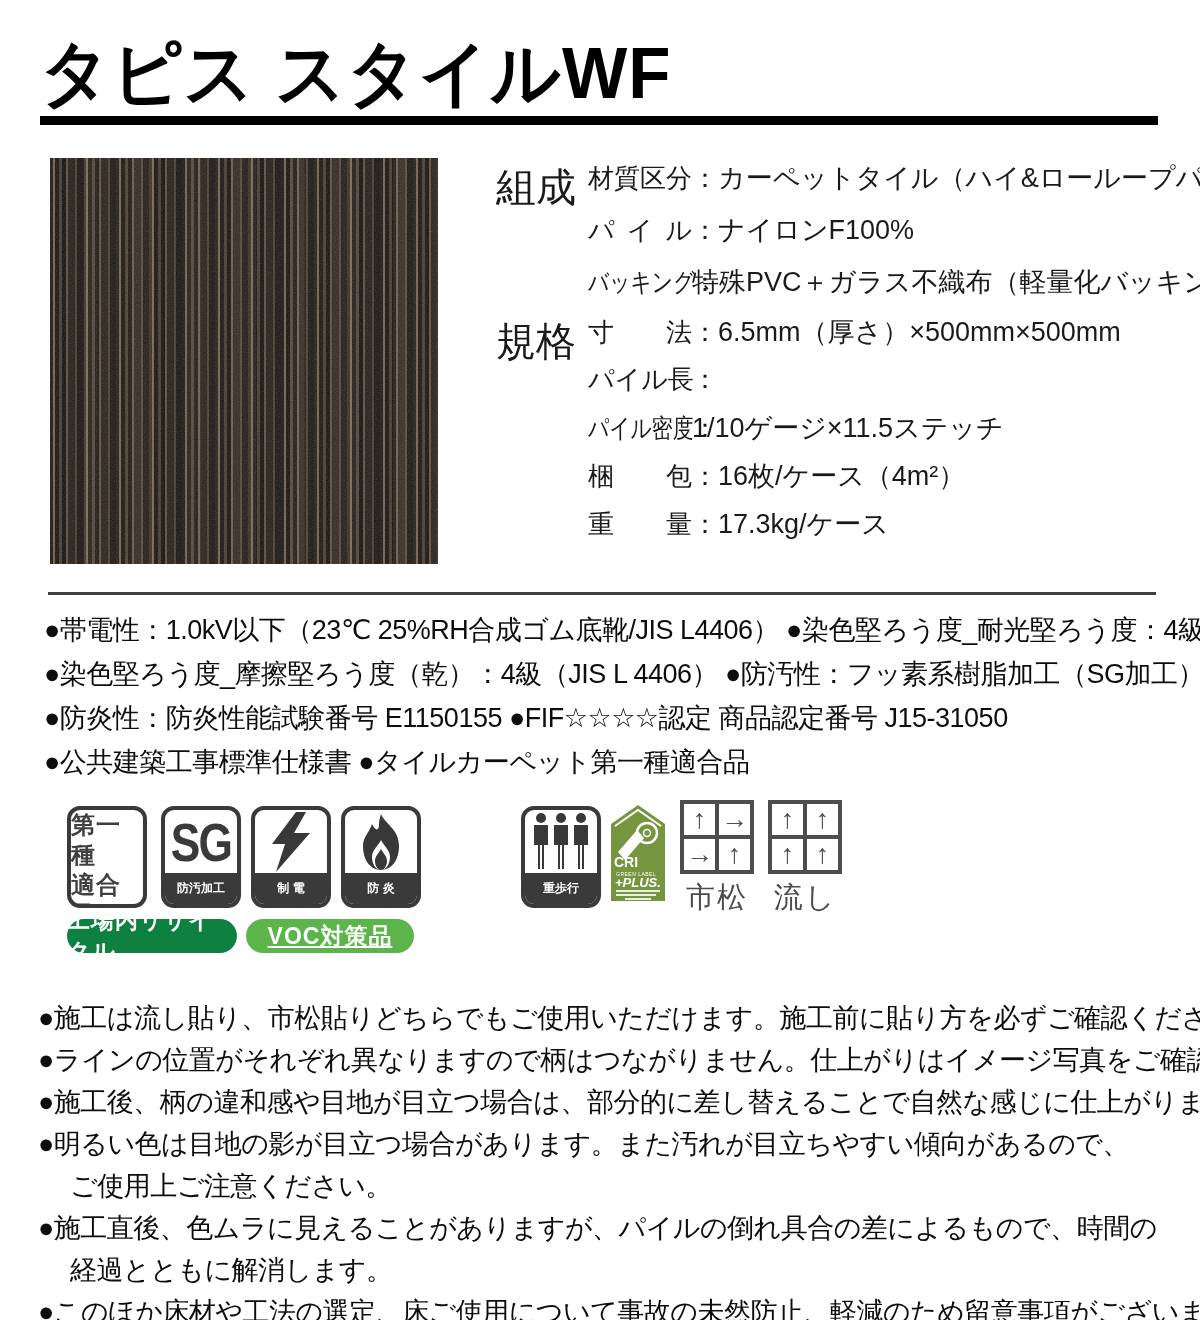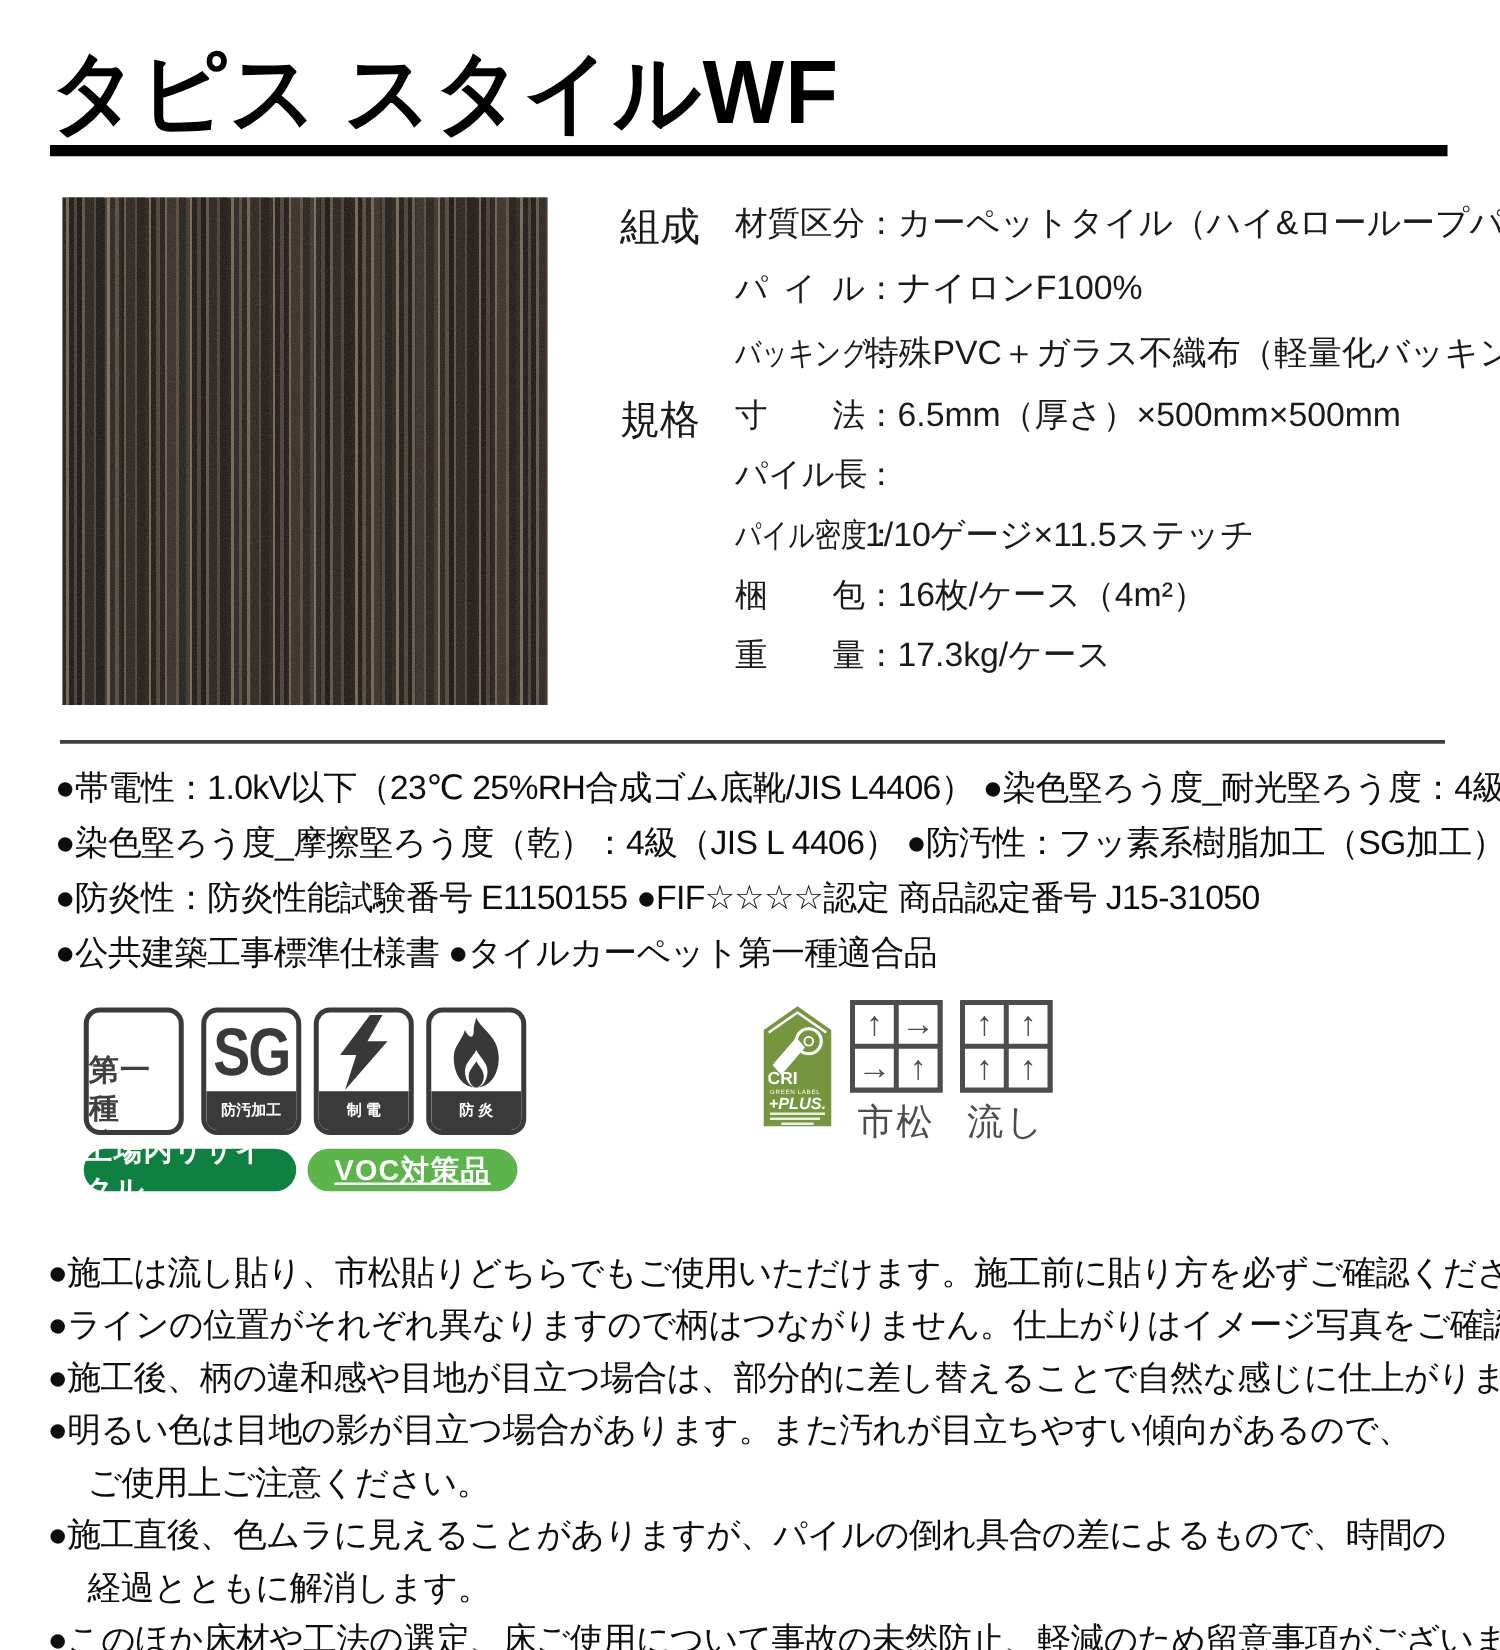--- a/index.html
+++ b/index.html
@@ -25,42 +25,42 @@
         rgba(112,95,77,0.50) 25px, rgba(112,95,77,0.50) 27px,
         rgba(22,17,13,0.65) 27px, rgba(22,17,13,0.65) 33px),
       repeating-linear-gradient(90deg,
         rgba(0,0,0,0.30) 0px, rgba(0,0,0,0.30) 34px,
         rgba(255,230,200,0.10) 34px, rgba(255,230,200,0.10) 48px,
         rgba(0,0,0,0.10) 48px, rgba(0,0,0,0.10) 77px,
         rgba(255,230,200,0.07) 77px, rgba(255,230,200,0.07) 103px);}
   .carpet svg.noise{position:absolute;inset:0;width:100%;height:100%;opacity:.22;}
 
   
-  .spec-sec{position:absolute;left:496px;font-size:32px;font-weight:500;color:#1a1a1a;white-space:nowrap;}
+  .spec-sec{position:absolute;left:496px;font-size:40px;font-weight:500;color:#1a1a1a;white-space:nowrap;}
   .spec-row{position:absolute;left:588px;font-size:27px;color:#1a1a1a;white-space:nowrap;display:flex;align-items:baseline;}
   .spec-key{display:inline-block;width:104px;font-size:26px;text-align:justify;text-align-last:justify;}
   .spec-row.k5 .spec-key{width:130px;transform:scaleX(0.80);transform-origin:left center;text-align-last:auto;}
   .spec-row.k5 .spec-colon,.spec-row.k5 .spec-val{margin-left:-26px;}
   .spec-colon{font-size:26px;}
   .spec-val{font-size:27px;}
 
   
   .divider{position:absolute;left:48px;top:592px;width:1108px;height:3px;background:#3f3f3f;}
 
   
   .prop-line{position:absolute;left:44px;font-size:27px;color:#0d0d0d;white-space:nowrap;letter-spacing:-0.5px;}
 
   
   .badge{position:absolute;top:806px;width:80px;height:102px;border:4px solid #3a3a3a;border-radius:13px;
          background:#fff;box-sizing:border-box;overflow:hidden;display:flex;flex-direction:column;}
   .badge-top{flex:1;display:flex;align-items:center;justify-content:center;text-align:center;}
   .badge-strip{height:31px;background:#3a3a3a;color:#fff;display:flex;align-items:center;justify-content:center;
                font-size:12px;font-weight:700;letter-spacing:0;white-space:nowrap;}
   .cert-text{flex:1;display:flex;flex-direction:column;align-items:center;justify-content:center;
-             font-size:24px;font-weight:600;color:#3f3f3f;line-height:30px;letter-spacing:1px;margin-top:32px;}
+             font-size:24px;font-weight:600;color:#3f3f3f;line-height:30px;letter-spacing:1px;}
   .sg-mark{font-size:54px;font-weight:700;color:#3a3a3a;transform:scaleX(.82);letter-spacing:-2px;}
 
   
   .cri{position:absolute;left:610px;top:804px;width:56px;height:98px;}
   .cri svg{position:absolute;inset:0;}
   .cri-org{position:absolute;left:4px;top:50px;color:#fff;font-size:14px;font-weight:800;letter-spacing:0;}
   .cri-green{position:absolute;left:6px;top:67px;color:#fff;font-size:5px;letter-spacing:.5px;white-space:nowrap;}
   .cri-plus{position:absolute;left:5px;top:71px;color:#fff;font-size:13px;font-weight:800;font-style:italic;white-space:nowrap;}
   .cri-lines{position:absolute;left:6px;top:86px;width:44px;}
   .cri-lines i{display:block;height:2px;background:rgba(255,255,255,.85);margin-bottom:2px;}
@@ -187,20 +187,35 @@
       <svg width="56" height="60" viewBox="0 0 56 60">
         <path class="icon-dark" d="M28,2 C32,12 46,17 46,34 C46,49 38,58 28,58 C18,58 10,49 10,34 C10,25 16,21 19,12 C22,19 26,19 26,13 C26,8 27,6 28,2 Z"></path>
         <path d="M28,58 C23,58 19,52 19,45 C19,38 25,34 28,28 C31,34 37,38 37,45 C37,52 33,58 28,58 Z" fill="#ffffff"></path>
         <path class="icon-dark" d="M28,58 C25,58 22,54 22,49 C22,44 26,41 28,37 C30,41 34,44 34,49 C34,54 31,58 28,58 Z"></path>
       </svg>
     </div>
     <div class="badge-strip">防 炎</div>
   </div>
 
 
+  <div class="badge" style="left:521px">
+    <div class="badge-top">
+      <svg width="62" height="62" viewBox="0 0 62 62">
+        <g class="icon-dark">
+          <circle cx="11" cy="7" r="5"></circle>
+            <path d="M4,14 H18 V34 H14 V58 H12 V34 H10 V58 H8 V34 H4 Z"></path>
+          <circle cx="31" cy="7" r="5"></circle>
+            <path d="M24,14 H38 V34 H34 V58 H32 V34 H30 V58 H28 V34 H24 Z"></path>
+          <circle cx="51" cy="7" r="5"></circle>
+            <path d="M44,14 H58 V34 H54 V58 H52 V34 H50 V58 H48 V34 H44 Z"></path>
+        </g>
+      </svg>
+    </div>
+    <div class="badge-strip">重歩行</div>
+  </div>
 
   <div class="cri">
     <svg viewBox="0 0 56 98" width="56" height="98">
       <polygon points="28,1 55,20 55,97 1,97 1,20" fill="#76953f"></polygon>
       <polyline points="5,22 28,6 51,22" fill="none" stroke="#ffffff" stroke-width="2"></polyline>
       <circle cx="37" cy="29" r="10" fill="none" stroke="#ffffff" stroke-width="2.5"></circle>
       <circle cx="37" cy="29" r="3.5" fill="none" stroke="#ffffff" stroke-width="1.5"></circle>
       <polygon points="8,48 27,26 34,34 15,56" fill="#ffffff"></polygon>
     </svg>
     <span class="cri-org">CRI</span>

